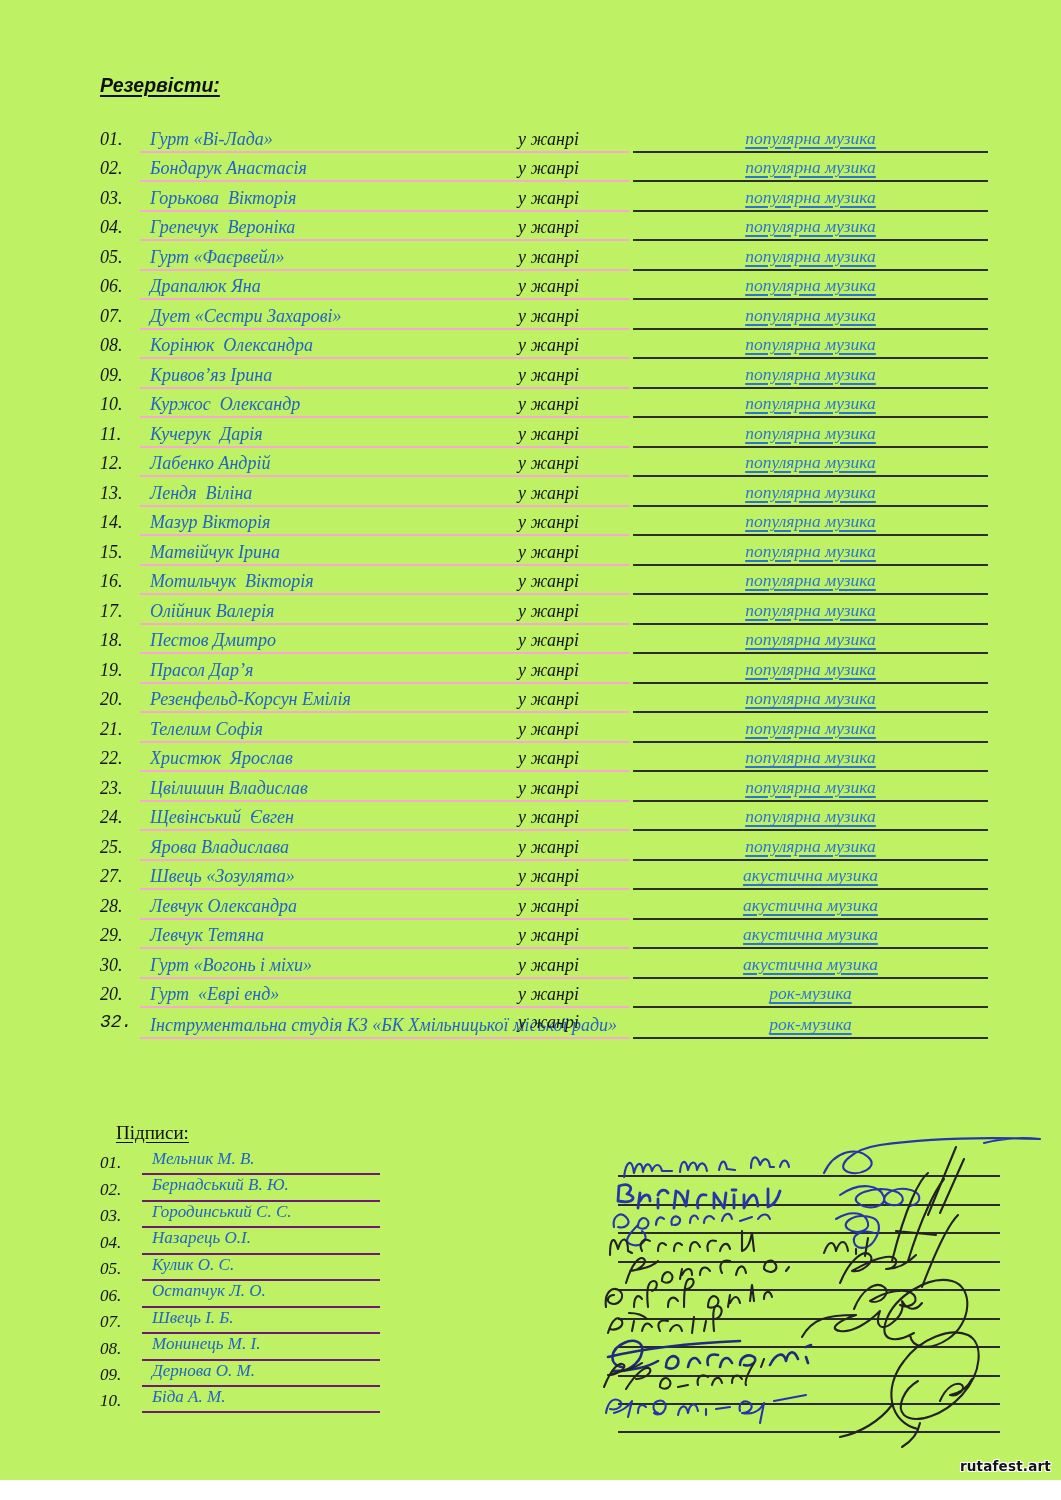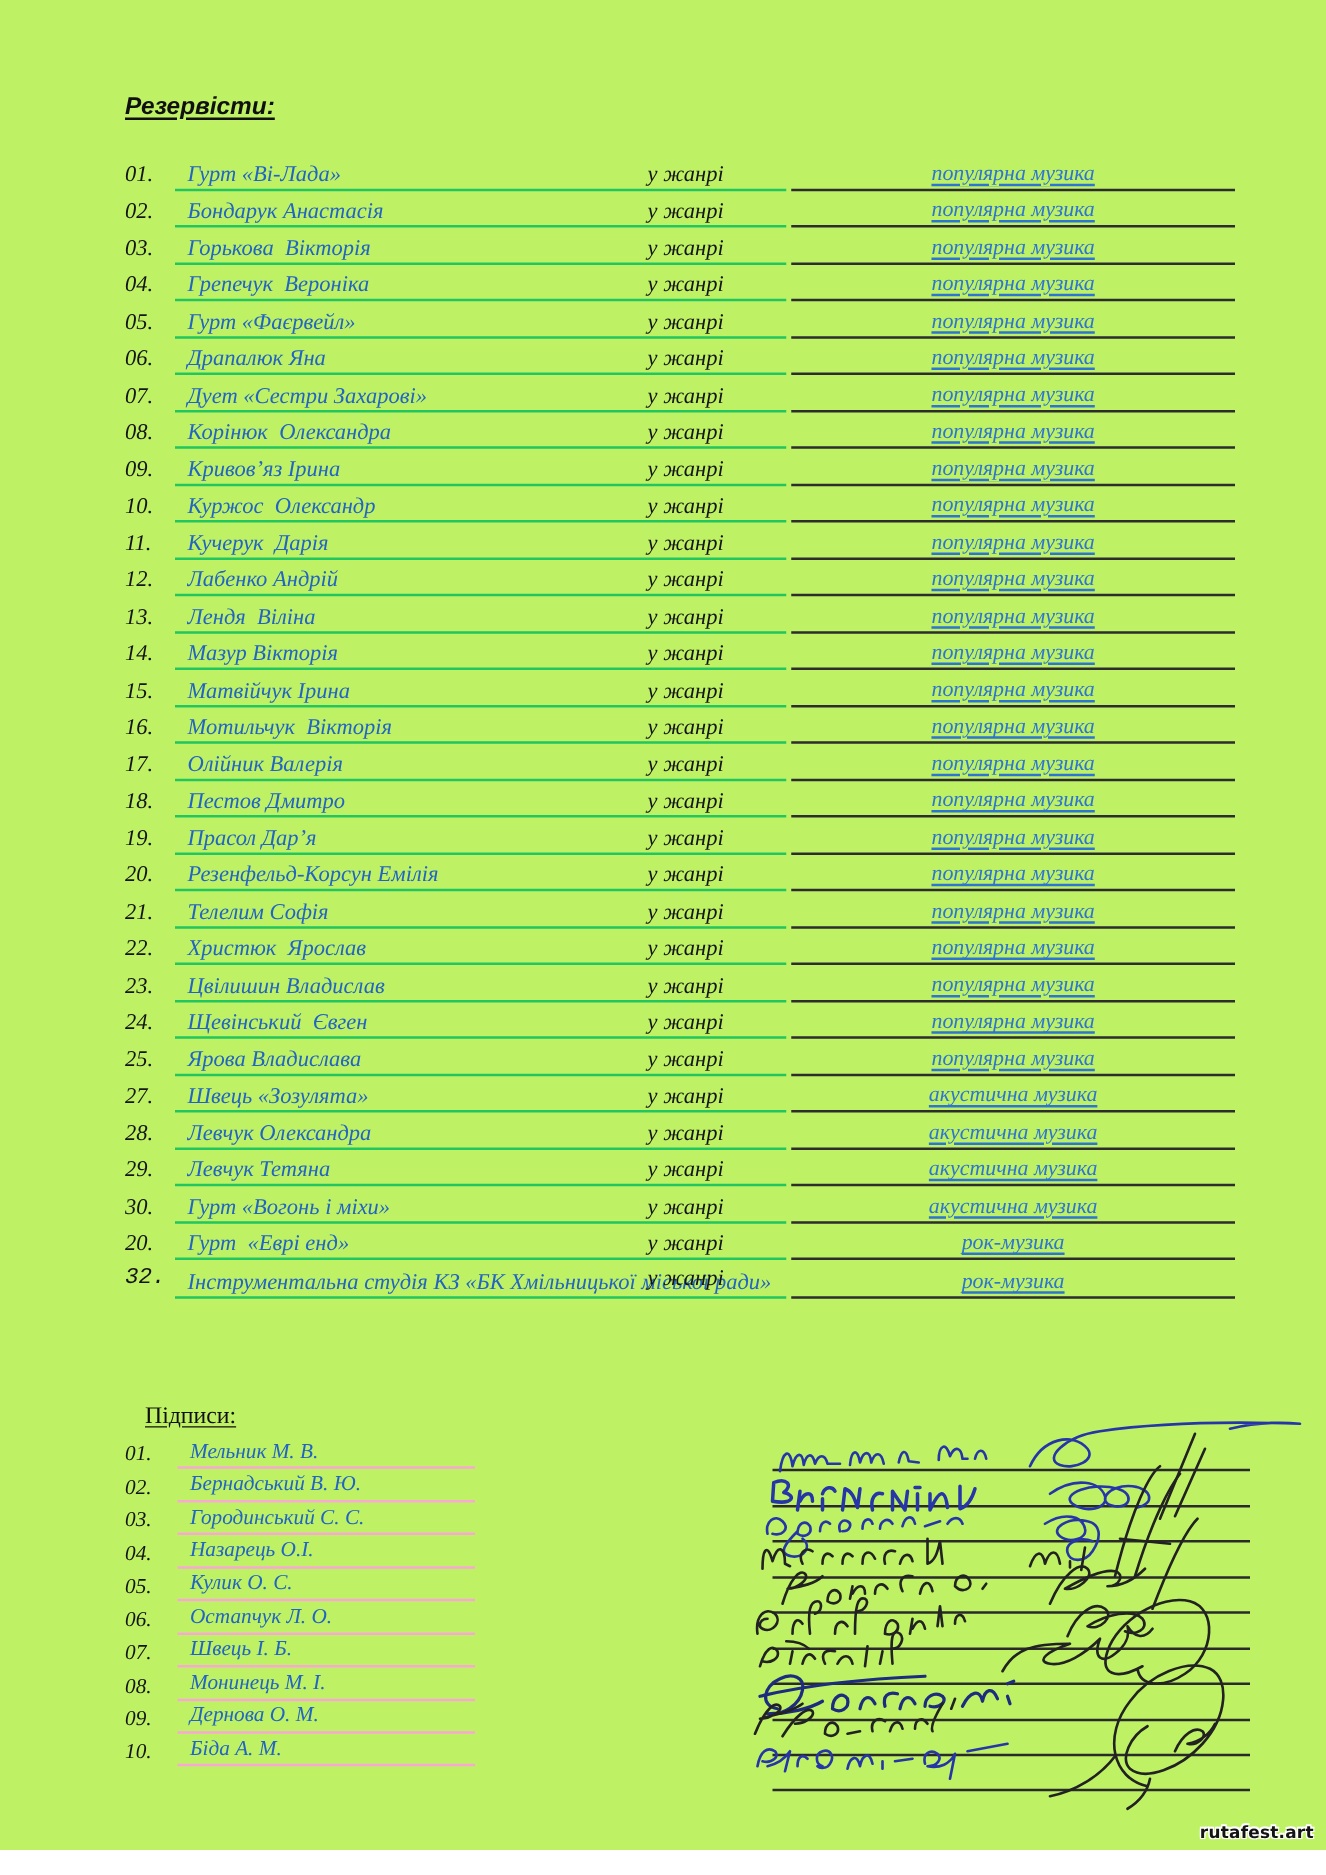--- a/index.html
+++ b/index.html
@@ -12,43 +12,43 @@
          text-decoration:underline;text-decoration-thickness:2px;text-underline-offset:3px;}
   #sign-title{position:absolute;left:100px;top:1106px;margin:16px;
          font:normal 19px "Liberation Serif",serif;color:#101010;
          text-decoration:underline;text-underline-offset:3px;}
 
   
   #main-list{position:absolute;left:100px;top:123px;width:890px;}
   .row{display:flex;min-height:29.53px;}
   .num{width:40px;font:italic 18px "Liberation Serif",serif;color:#141414;
        align-self:flex-end;padding-bottom:3px;}
-  .name-cell{width:489px;box-sizing:border-box;border-bottom:2px solid #22c55e;
+  .name-cell{width:489px;box-sizing:border-box;border-bottom:2px solid #f9a8d4;
        display:flex;justify-content:space-between;align-items:flex-end;
        padding:0 50px 1px 10px;}
   .pname{font:italic 18px "Liberation Serif",serif;color:#2264c3;white-space:pre;}
   .glabel{font:italic 18px "Liberation Serif",serif;color:#141414;}
   .genre-cell{width:355px;margin-left:4px;box-sizing:border-box;border-bottom:2px solid #2d2d2d;
        display:flex;justify-content:center;align-items:flex-end;padding-bottom:2px;}
   .genre{font:italic 17.5px "Liberation Serif",serif;color:#2e74d2;
        text-decoration:underline;text-decoration-thickness:1.5px;text-underline-offset:3px;}
   
   .row.tall .num{align-self:flex-start;padding-top:4px;font-family:Liberation Mono, monospace;}
   .row.tall .name-cell{align-items:flex-end;}
   .row.tall .pname{max-width:335px;}
   .row.tall .glabel{align-self:flex-start;padding-top:4px;}
   .row.tall .genre-cell{align-items:flex-start;padding-top:6px;}
 
   
   #sign-list{position:absolute;left:100px;top:1149px;width:300px;}
   .srow{display:flex;height:26.45px;}
   .snum{width:42px;font:italic 17px "Liberation Serif",serif;color:#141414;
         align-self:flex-end;padding-bottom:2px;}
-  .sname-cell{width:238px;box-sizing:border-box;border-bottom:2px solid #f9a8d4;
-        display:flex;align-items:center;padding:0 0 1px 10px;}
+  .sname-cell{width:238px;box-sizing:border-box;border-bottom:2px solid #701a75;
+        display:flex;align-items:flex-start;padding:0 0 1px 10px;}
   .sname{font:italic 17px "Liberation Serif",serif;color:#2264c3;white-space:pre;}
 
   
   #sign-lines{position:absolute;left:618px;top:1149px;width:382px;}
   .sline{height:26.45px;border-bottom:2px solid #2a2a2a;}
 
   
   #ink{position:absolute;left:588px;top:1133px;width:470px;height:330px;pointer-events:none;}
   #ink path{fill:none;stroke-linecap:round;stroke-linejoin:round;}
   .blue-ink{stroke:#2636a8;stroke-width:2.1;}

